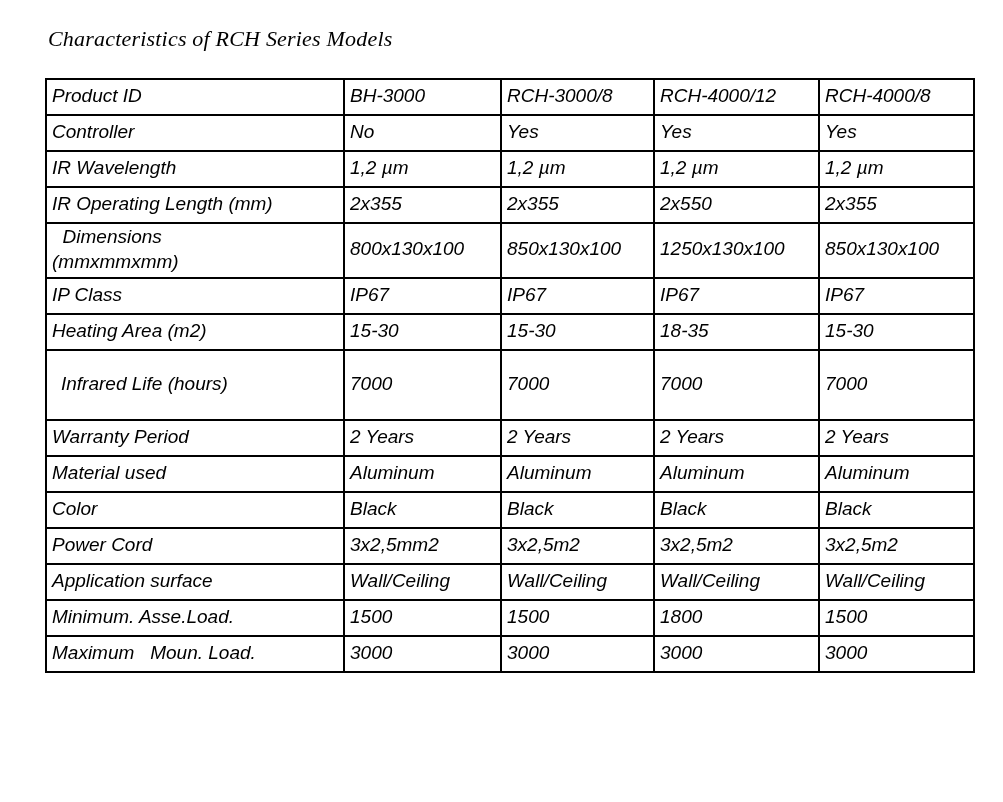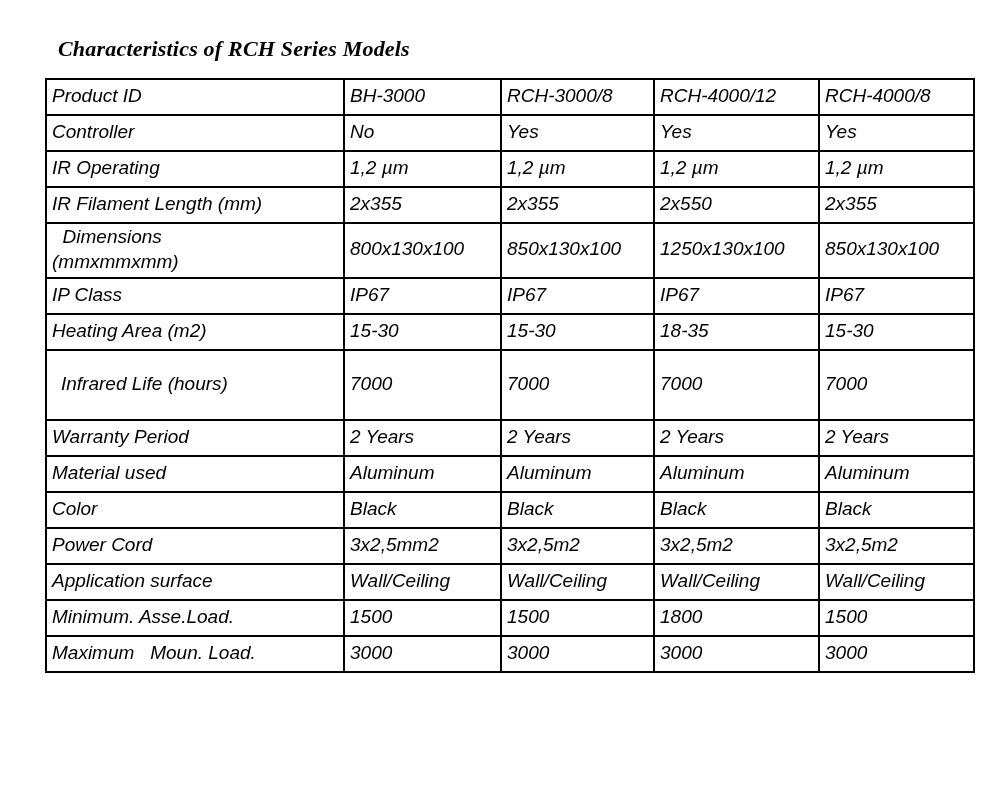--- a/index.html
+++ b/index.html
@@ -15,24 +15,24 @@
   .page {
     position: relative;
     width: 1003px;
     height: 802px;
     background: #ffffff;
   }
   .title {
     position: absolute;
     left: 48px;
     top: 26px;
-    margin: 10px;
+    margin: 0;
     font-family: "Liberation Serif", "DejaVu Serif", serif;
     font-style: italic;
-    font-weight: bold;
+    font-weight: normal;
     font-size: 22px;
     letter-spacing: 0.2px;
     color: #000000;
   }
   table.spec-table {
     position: absolute;
     left: 45px;
     top: 78px;
     border-collapse: collapse;
     table-layout: fixed;
@@ -82,28 +82,28 @@
           <td class="value-cell">RCH-4000/8</td>
         </tr>
         <tr>
           <td class="label-cell">Controller</td>
           <td class="value-cell">No</td>
           <td class="value-cell">Yes</td>
           <td class="value-cell">Yes</td>
           <td class="value-cell">Yes</td>
         </tr>
         <tr>
-          <td class="label-cell">IR Operating</td>
+          <td class="label-cell">IR Wavelength</td>
           <td class="value-cell">1,2 µm</td>
           <td class="value-cell">1,2 µm</td>
           <td class="value-cell">1,2 µm</td>
           <td class="value-cell">1,2 µm</td>
         </tr>
         <tr>
-          <td class="label-cell">IR Filament Length (mm)</td>
+          <td class="label-cell">IR Operating Length (mm)</td>
           <td class="value-cell">2x355</td>
           <td class="value-cell">2x355</td>
           <td class="value-cell">2x550</td>
           <td class="value-cell">2x355</td>
         </tr>
         <tr>
           <td class="label-cell">  Dimensions
 (mmxmmxmm)</td>
           <td class="value-cell">800x130x100</td>
           <td class="value-cell">850x130x100</td>

